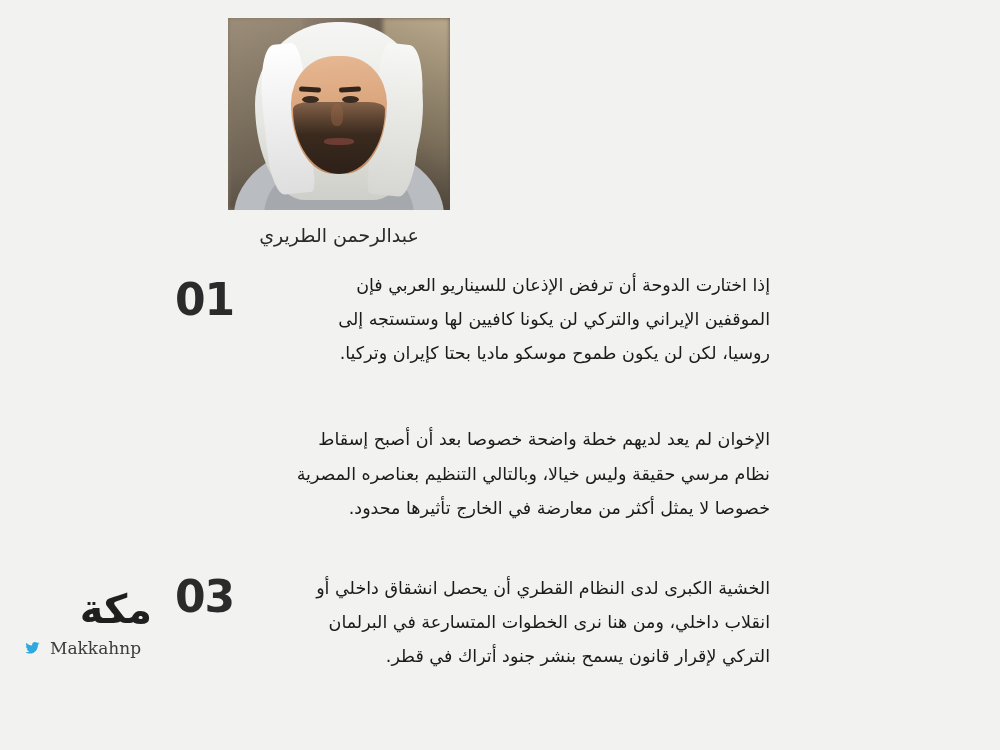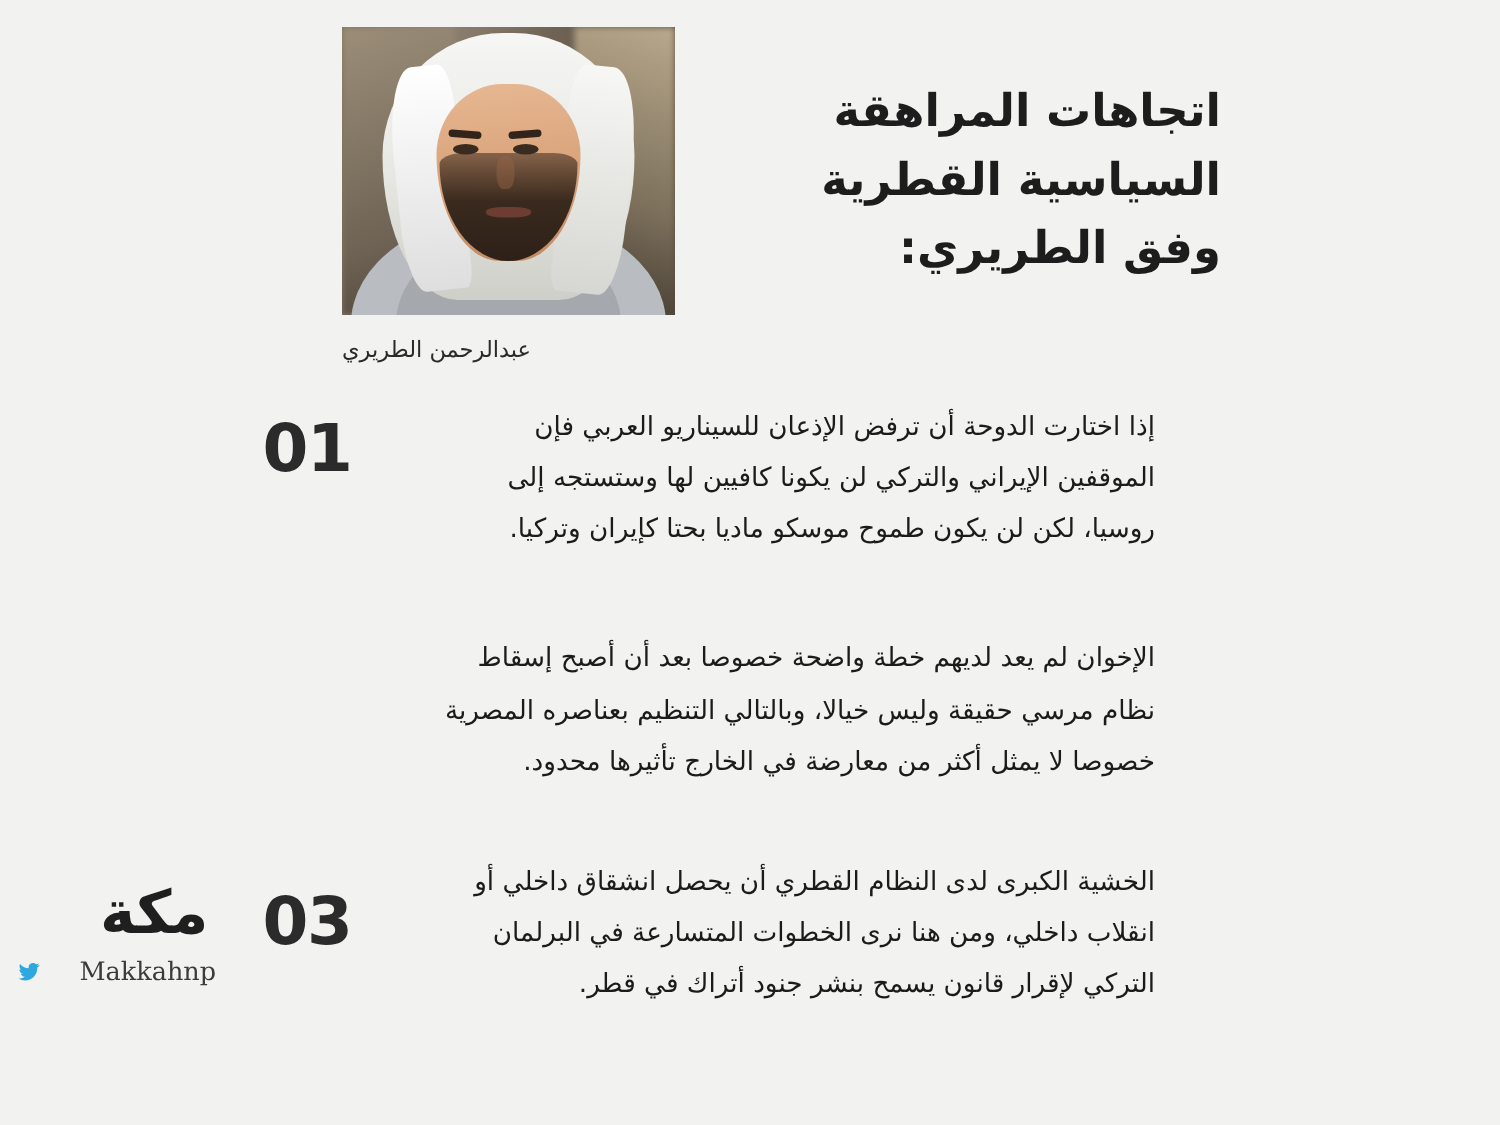--- a/index.html
+++ b/index.html
@@ -185,22 +185,22 @@
     font-weight: bold;
     letter-spacing: 0px;
   }
   .title-block .tline { display: block; white-space: nowrap; }
 
   .caption {
     position: absolute;
     top: 224px;
     left: 228px;
     width: 222px;
-    text-align: left;
-    font-size: 15px;
+    text-align: center;
+    font-size: 19px;
     color: #2a2a2a;
     direction: rtl;
   }
 
   
   .points {
     position: absolute;
     top: 268px;
     left: 0;
     width: 1000px;
@@ -239,29 +239,29 @@
     direction: rtl;
     font-size: 17.5px;
     line-height: 1.95;
     color: #1b1b1b;
     font-weight: normal;
     order: 1;
   }
 
   .point.p1 .num { margin-top: 6px; }
   .point.p2 .num { margin-top: 6px; }
-  .point.p3 .num { margin-top: 18px; }
+  .point.p3 .num { margin-top: 0; }
 
   .point.p1 { margin-bottom: 52px; }
   .point.p2 { margin-bottom: 46px; }
 
   
   .logo {
     position: absolute;
-    left: 9px;
+    left: 22px;
     bottom: 82px;
     width: 160px;
     height: 84px;
     direction: ltr;
   }
   .logo .mark {
     position: relative;
     width: 130px;
     height: 52px;
   }
@@ -269,21 +269,21 @@
     font-size: 40px;
     font-weight: bold;
     color: #1f1f1f;
     line-height: 50px;
     direction: rtl;
     font-family: "DejaVu Sans", sans-serif;
   }
   .logo .handle {
     display: flex;
     align-items: center;
-    gap: 24px;
+    gap: 8px;
     margin-top: 2px;
   }
   .logo .handle .tw {
     width: 20px;
     height: 16px;
     color: #2fa8e0;
     display: inline-block;
   }
   .logo .handle .hname {
     font-size: 17px;
@@ -311,25 +311,20 @@
         <div class="beard"></div>
         <div class="brow-l"></div>
         <div class="brow-r"></div>
         <div class="eye-l"></div>
         <div class="eye-r"></div>
         <div class="nose"></div>
         <div class="mouth"></div>
       </div>
     </div>
 
-    <div class="title-block">
-      <span class="tline">اتجاهات المراهقة</span>
-      <span class="tline">السياسية القطرية</span>
-      <span class="tline">وفق الطريري:</span>
-    </div>
 
     <div class="caption">عبدالرحمن الطريري</div>
   </div>
 
   <div class="points">
 
     <div class="point p1">
       <div class="body">إذا اختارت الدوحة أن ترفض الإذعان للسيناريو العربي فإن الموقفين الإيراني والتركي لن يكونا كافيين لها وستستجه إلى روسيا، لكن لن يكون طموح موسكو ماديا بحتا كإيران وتركيا.</div>
       <div class="num">01</div>
     </div>

